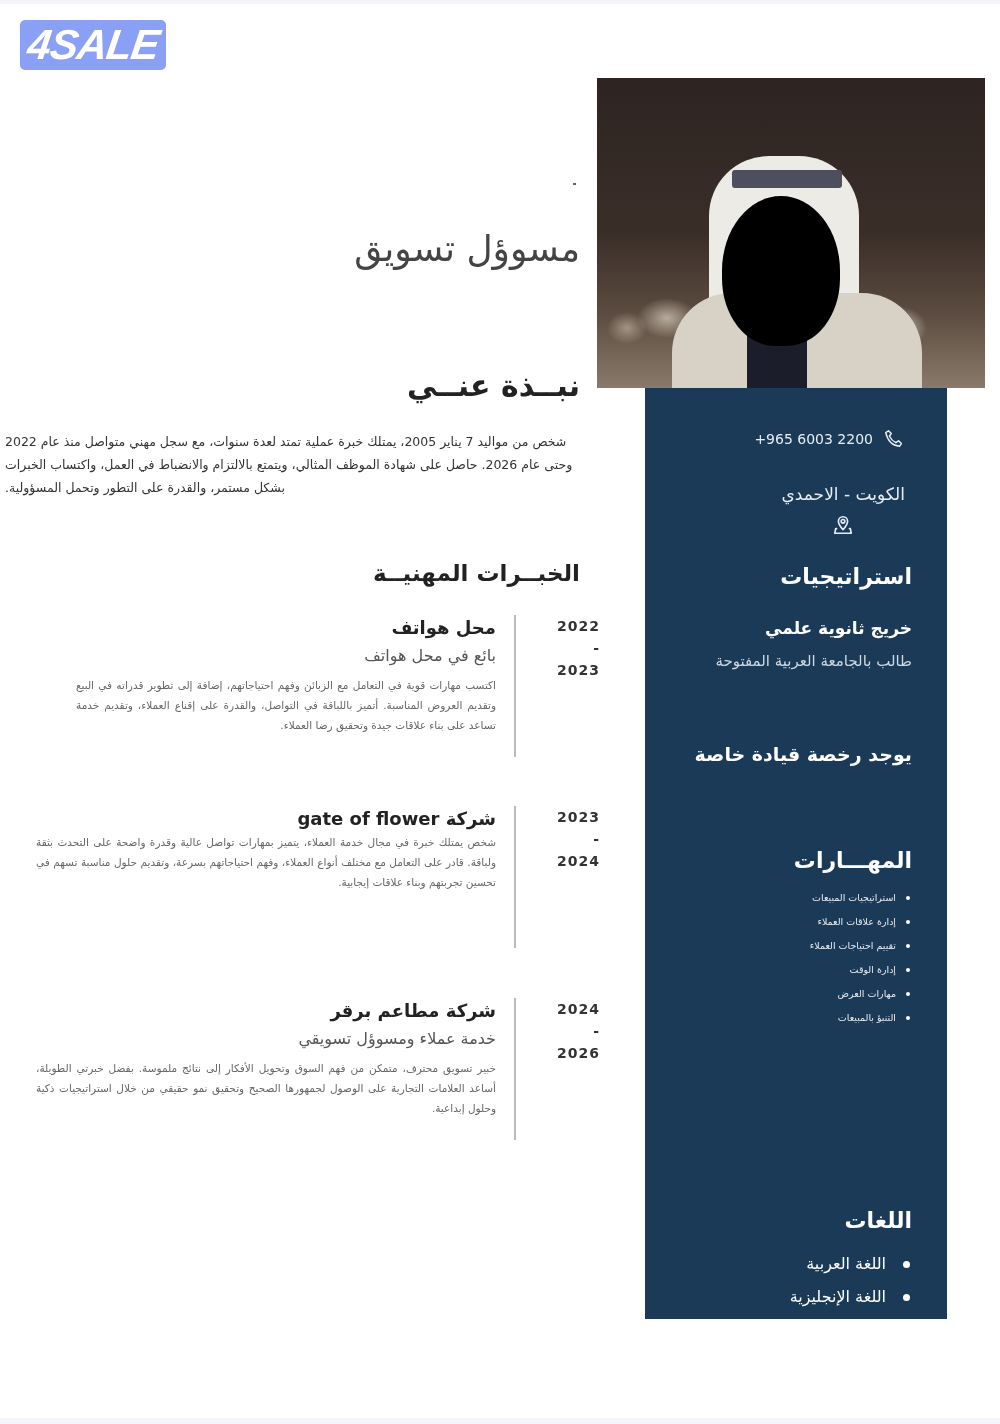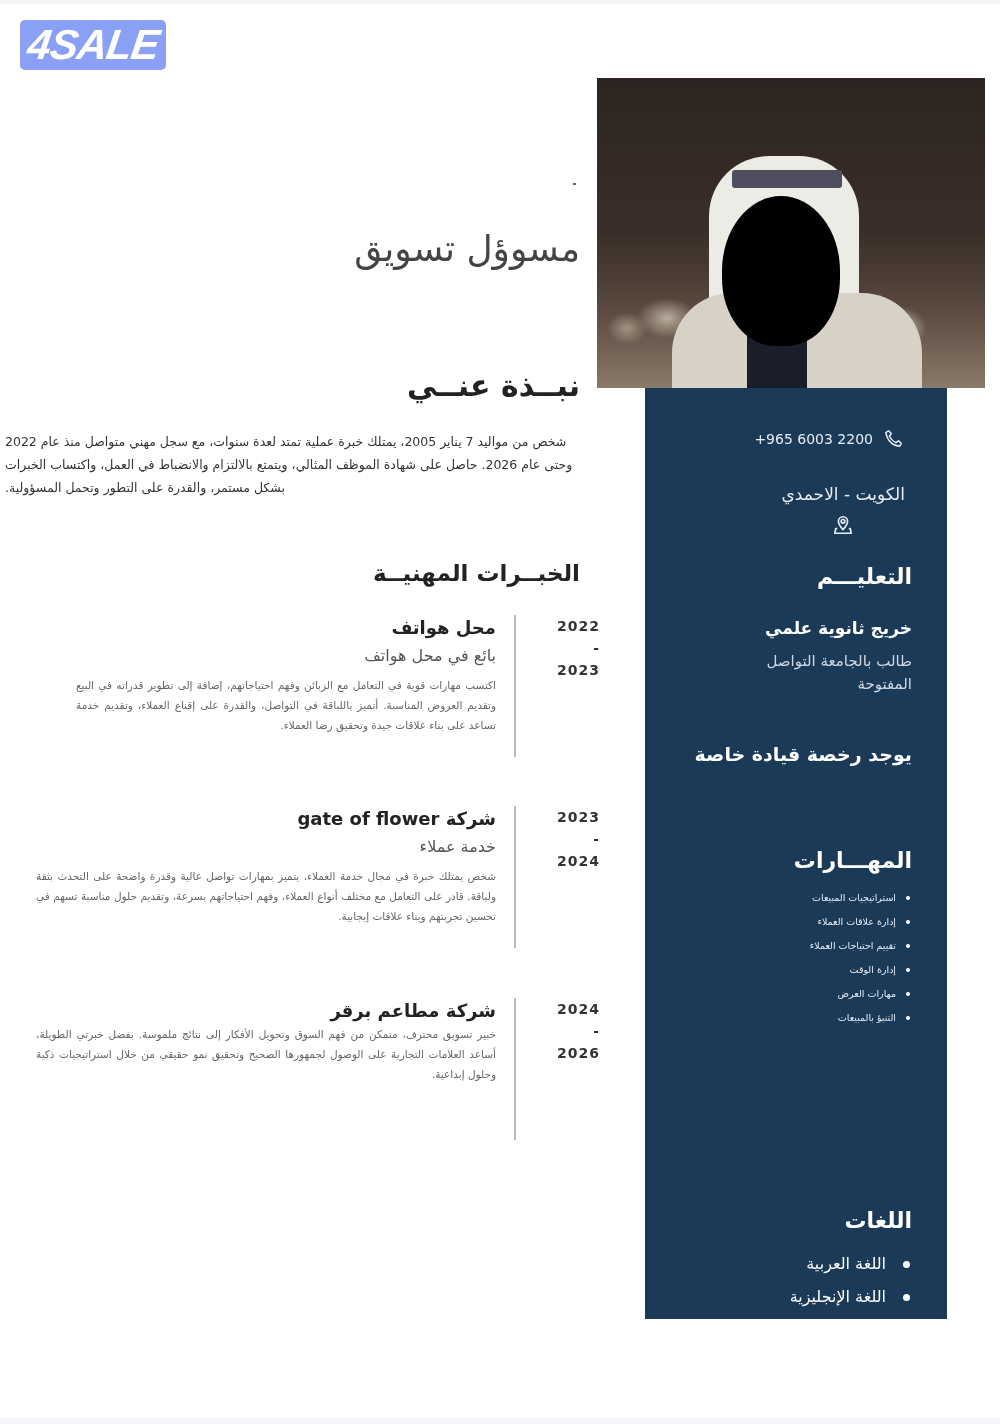--- a/index.html
+++ b/index.html
@@ -155,34 +155,34 @@
 
 <div class="job" style="top:806px;">
   <div class="years">
     <div>2023</div>
     <div>-</div>
     <div>2024</div>
   </div>
   <div class="vline"></div>
   <div class="body">
     <div class="company">شركة gate of flower</div>
-    <div class="role">خدمة عملاء</div>
     <div class="desc">شخص يمتلك خبرة في مجال خدمة العملاء، يتميز بمهارات تواصل عالية وقدرة واضحة على التحدث بثقة ولباقة. قادر على التعامل مع مختلف أنواع العملاء، وفهم احتياجاتهم بسرعة، وتقديم حلول مناسبة تسهم في تحسين تجربتهم وبناء علاقات إيجابية.</div>
   </div>
 </div>
 
 <div class="job" style="top:998px;">
   <div class="years">
     <div>2024</div>
     <div>-</div>
     <div>2026</div>
   </div>
   <div class="vline"></div>
   <div class="body">
     <div class="company">شركة مطاعم برقر</div>
+    <div class="role">خدمة عملاء ومسوؤل تسويقي</div>
     <div class="desc">خبير تسويق محترف، متمكن من فهم السوق وتحويل الأفكار إلى نتائج ملموسة. بفضل خبرتي الطويلة، أساعد العلامات التجارية على الوصول لجمهورها الصحيح وتحقيق نمو حقيقي من خلال استراتيجيات ذكية وحلول إبداعية.</div>
   </div>
 </div>
 
 <div class="contact" style="top:428px;">
   <span class="txt">+965 6003 2200</span>
   <span>
     <svg width="22" height="22" viewBox="0 0 24 24" fill="none" stroke="#e8eef4" stroke-width="1.6" stroke-linecap="round" stroke-linejoin="round">
       <path d="M6 3l3 3-2 3c1.5 3 4 5.5 7 7l3-2 3 3-2 3C10 19 5 14 3 5z"></path>
     </svg>
@@ -193,23 +193,23 @@
   <span class="txt" style="font-size:17px;direction:rtl;">الكويت - الاحمدي</span>
   <span>
     <svg width="22" height="22" viewBox="0 0 24 24" fill="none" stroke="#e8eef4" stroke-width="1.8" stroke-linecap="round" stroke-linejoin="round">
       <path d="M12 17s-5-5-5-9a5 5 0 0 1 10 0c0 4-5 9-5 9z"></path>
       <circle cx="12" cy="8" r="2"></circle>
       <path d="M5 16h-1l-1 5h18l-1-5h-1"></path>
     </svg>
   </span>
 </div>
 
-<div class="sec-h" style="top:564px;">التعليـــم</div>
+<div class="sec-h" style="top:564px;">استراتيجيات</div>
 <div class="edu1">خريج ثانوية علمي</div>
-<div class="edu2">طالب بالجامعة التواصل المفتوحة</div>
+<div class="edu2">طالب بالجامعة العربية المفتوحة</div>
 
 <div class="license">يوجد رخصة قيادة خاصة</div>
 
 <div class="sec-h" style="top:848px;">المهـــارات</div>
 <ul class="skills">
   <li>استراتيجيات المبيعات</li>
   <li>إدارة علاقات العملاء</li>
   <li>تقييم احتياجات العملاء</li>
   <li>إدارة الوقت</li>
   <li>مهارات العرض</li>

